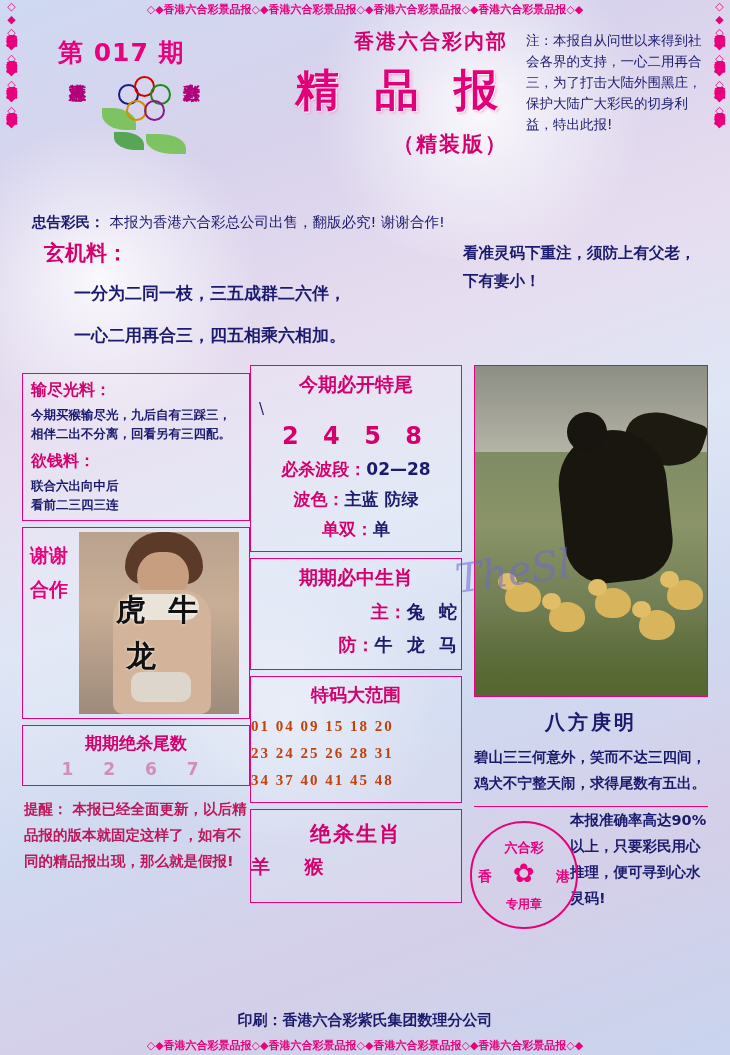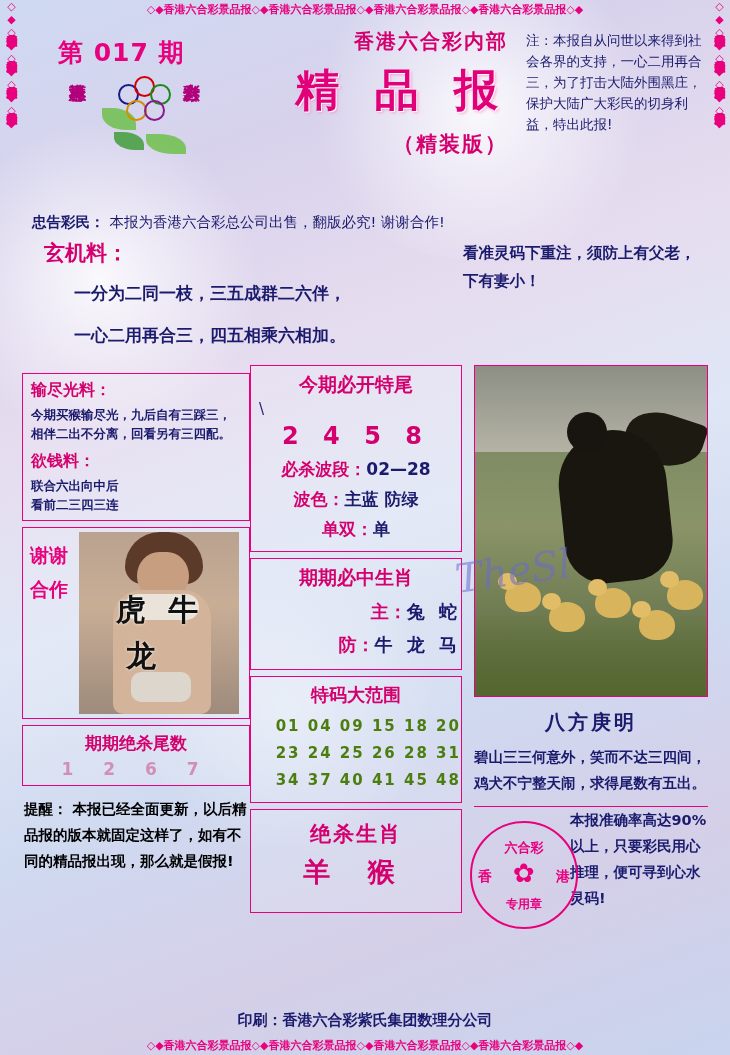--- a/index.html
+++ b/index.html
@@ -82,24 +82,24 @@
   .mid-nums{font-size:24px;color:#d4006e;text-align:center;letter-spacing:8px;font-weight:bold;margin:4px 0 8px;}
   .mid-row{font-size:17px;color:#d4006e;text-align:center;margin:7px 0;font-weight:bold;}
   .mid-row .k{color:#d4006e;}
   .mid-row .v{color:#1b1b6e;}
   .slash{font-size:15px;color:#1b1b6e;padding-left:8px;}
 
   .zodiac-row{font-size:18px;color:#d4006e;text-align:right;margin:9px 0;font-weight:bold;}
   .zodiac-row .v{color:#1b1b6e;letter-spacing:4px;}
 
   .range-h{font-size:18px;color:#d4006e;font-weight:bold;text-align:center;margin:6px 0 6px;}
-  .range-grid{font-size:15px;color:#4d7c0f;text-align:right;line-height:27px;letter-spacing:2px;font-weight:bold;}
+  .range-grid{font-size:15px;color:#c2410c;text-align:left;line-height:27px;letter-spacing:2px;font-weight:bold;font-family:Liberation Serif, serif;}
 
   .kill-h{font-size:21px;color:#d4006e;font-weight:bold;text-align:center;margin:10px 0 6px;letter-spacing:2px;}
-  .kill-v{font-size:27px;color:#d4006e;font-weight:bold;text-align:center;letter-spacing:14px;margin-bottom:22px;}
+  .kill-v{font-size:19px;color:#d4006e;font-weight:bold;letter-spacing:14px;margin-bottom:22px;}
 
   
   .lady-box{position:relative;height:190px;overflow:hidden;}
   .lady-label{
     position:absolute;left:4px;top:10px;width:44px;text-align:center;font-size:19px;color:#e8007d;
     font-weight:bold;line-height:34px;
   }
   .photo-lady{position:absolute;left:56px;top:4px;width:160px;height:182px;
     background:linear-gradient(180deg,#b9a28f 0%,#c9ae96 40%,#9e8b7c 100%);}
   .photo-lady .hair{position:absolute;left:46px;top:0;width:78px;height:52px;border-radius:40px 40px 20px 20px;background:#5b3a2a;}
@@ -107,21 +107,21 @@
   .photo-lady .body{position:absolute;left:34px;top:58px;width:98px;height:124px;background:#d3b49b;border-radius:28px 28px 10px 10px;}
   .photo-lady .bikini{position:absolute;left:46px;top:62px;width:74px;height:26px;background:#e9e3da;border-radius:14px;}
   .photo-lady .bikini2{position:absolute;left:52px;top:140px;width:60px;height:30px;background:#ddd6cc;border-radius:10px;}
   .lady-chars{position:absolute;left:58px;top:62px;width:158px;text-align:center;font-size:30px;color:#111;font-weight:bold;letter-spacing:6px;
     text-shadow:0 0 3px #fff;}
   .lady-chars2{position:absolute;left:58px;top:108px;width:120px;text-align:center;font-size:30px;color:#111;font-weight:bold;text-shadow:0 0 3px #fff;}
 
   .tail-h{font-size:17px;color:#d4006e;font-weight:bold;text-align:center;margin:6px 0 2px;}
   .tail-nums{font-size:17px;color:#d18fb8;text-align:center;letter-spacing:12px;margin:4px 0 6px;font-weight:bold;}
 
-  .remind{font-size:14.5px;color:#000000;line-height:26px;font-weight:bold;}
+  .remind{font-size:14.5px;color:#be185d;line-height:26px;font-weight:bold;}
 
   
   .photo-hen{
     position:relative;height:330px;border:1px solid #e8007d;overflow:hidden;
     background:linear-gradient(180deg,#6e7a5c 0%,#7d8a63 22%,#8a9468 48%,#6f7b52 75%,#5d6a46 100%);
   }
   .hen-path{position:absolute;left:0;top:0;width:100%;height:86px;background:linear-gradient(180deg,#8d8f84,#b4b3a6);}
   .hen-body{position:absolute;left:86px;top:64px;width:108px;height:152px;background:#19160f;border-radius:54px 54px 40px 40px;transform:rotate(-6deg);}
   .hen-tail{position:absolute;left:150px;top:48px;width:78px;height:52px;background:#1d1a12;border-radius:50% 10% 60% 20%;transform:rotate(18deg);}
   .hen-head{position:absolute;left:92px;top:46px;width:40px;height:40px;background:#181510;border-radius:50%;}

